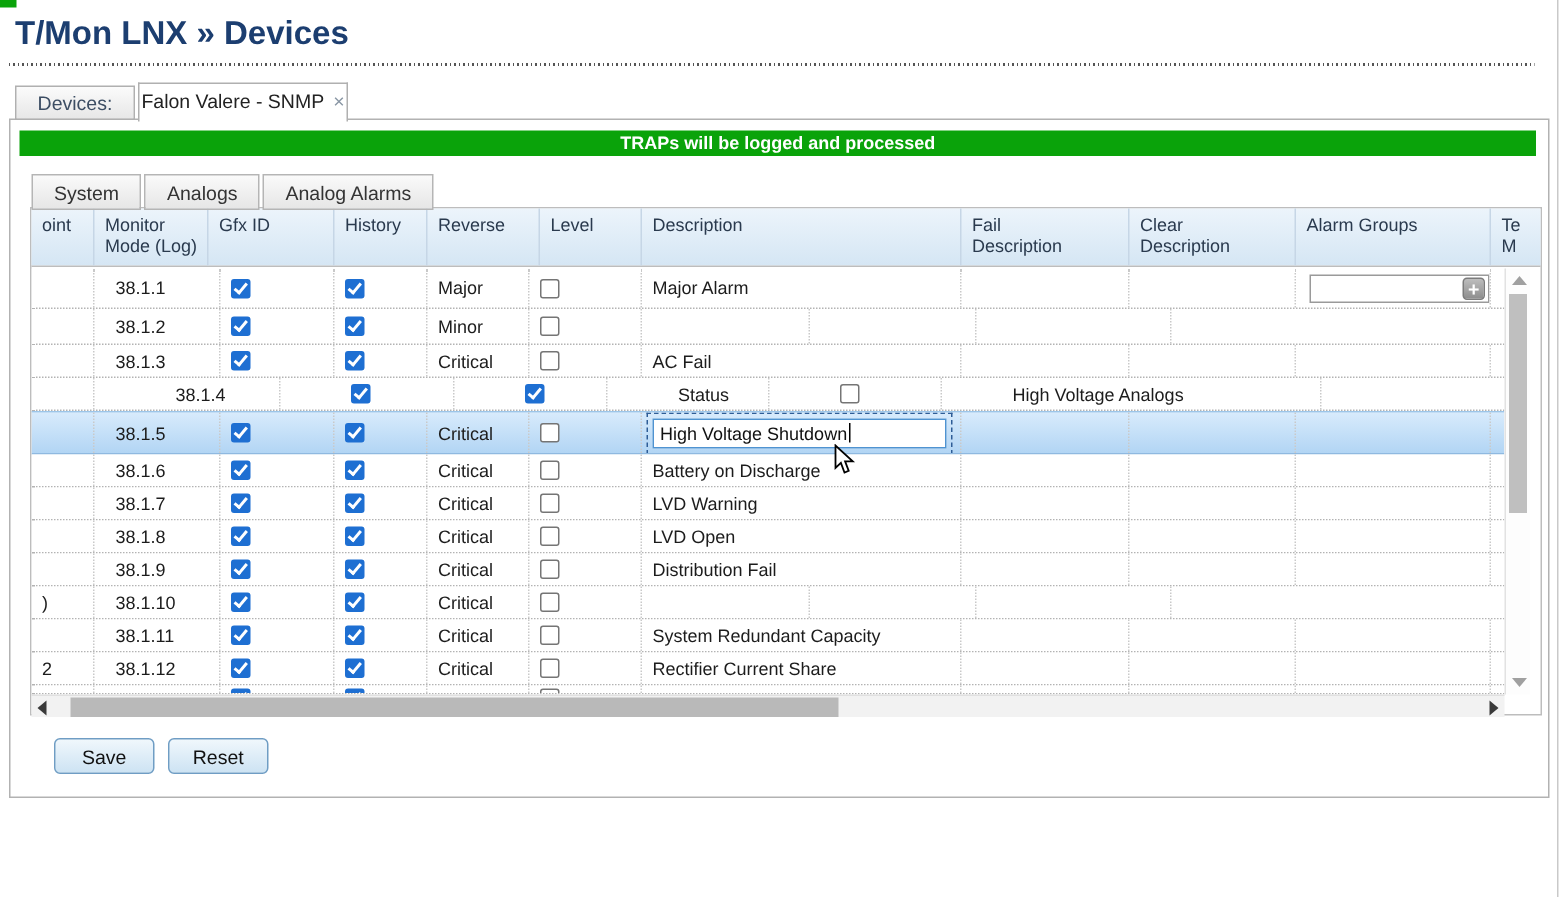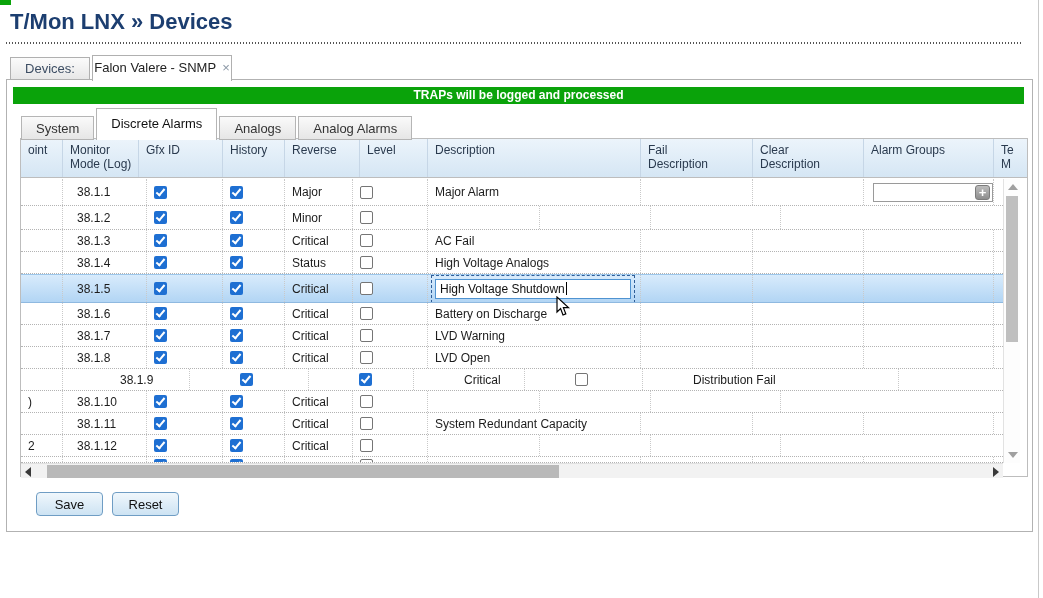--- a/index.html
+++ b/index.html
@@ -92,21 +92,20 @@
 <div class="mtab mtab-inactive">Devices:</div>
 <div class="mtab mtab-active">
   <span>Falon Valere - SNMP</span><span class="tab-close">×</span>
 </div>
 
 <div class="panel">
   <div class="banner">TRAPs will be logged and processed</div>
 
   <div class="subtabs" id="subtabs">
       <div class="stab">System</div>
-      <div class="stab active">Discrete Alarms</div>
       <div class="stab">Analogs</div>
       <div class="stab">Analog Alarms</div>
     </div>
 
   <div class="grid">
     <div class="ghead" id="ghead">
         <div class="hcell" style="width: 42px;">oint</div>
         <div class="hcell" style="width: 76px;">Monitor
 Mode (Log)</div>
         <div class="hcell" style="width: 84px;">Gfx ID</div>
@@ -173,21 +172,21 @@
           </div>
           <div class="gcell" style="width: 68px;">Critical</div>
           <div class="gcell" style="width: 75px;">
             <span class="cb un"></span>
           </div>
           <div class="gcell" style="width: 213px;">AC Fail</div>
           <div class="gcell" style="width: 112px;"></div>
           <div class="gcell" style="width: 111px;"></div>
           <div class="gcell" style="width: 130px;"></div>
         </div>
-        <div class="grow" style="height: 22px;">
+        <div class="grow" style="height: 22px; gap: 40px;">
           <div class="gcell" style="width: 42px;"></div>
           <div class="gcell pad14" style="width: 84px;">38.1.4</div>
           <div class="gcell" style="width: 76px;">
             <span class="cb checked"></span>
           </div>
           <div class="gcell" style="width: 62px;">
             <span class="cb checked"></span>
           </div>
           <div class="gcell" style="width: 68px;">Status</div>
           <div class="gcell" style="width: 75px;">
@@ -270,21 +269,21 @@
           </div>
           <div class="gcell" style="width: 68px;">Critical</div>
           <div class="gcell" style="width: 75px;">
             <span class="cb un"></span>
           </div>
           <div class="gcell" style="width: 213px;">LVD Open</div>
           <div class="gcell" style="width: 112px;"></div>
           <div class="gcell" style="width: 111px;"></div>
           <div class="gcell" style="width: 130px;"></div>
         </div>
-        <div class="grow" style="height: 22px; gap: 43px;">
+        <div class="grow" style="height: 22px;">
           <div class="gcell" style="width: 42px;"></div>
           <div class="gcell pad14" style="width: 84px;">38.1.9</div>
           <div class="gcell" style="width: 76px;">
             <span class="cb checked"></span>
           </div>
           <div class="gcell" style="width: 62px;">
             <span class="cb checked"></span>
           </div>
           <div class="gcell" style="width: 68px;">Critical</div>
           <div class="gcell" style="width: 75px;">
@@ -336,20 +335,21 @@
           <div class="gcell" style="width: 76px;">
             <span class="cb checked"></span>
           </div>
           <div class="gcell" style="width: 62px;">
             <span class="cb checked"></span>
           </div>
           <div class="gcell" style="width: 68px;">Critical</div>
           <div class="gcell" style="width: 75px;">
             <span class="cb un"></span>
           </div>
+          <div class="gcell" style="width: 213px;">Rectifier Current Share</div>
           <div class="gcell" style="width: 112px;"></div>
           <div class="gcell" style="width: 111px;"></div>
           <div class="gcell" style="width: 130px;"></div>
         </div>
         <div class="grow partial" style="height: 6px;">
           <div class="gcell" style="width: 42px;"></div>
           <div class="gcell" style="width: 84px;"></div>
           <div class="gcell" style="width: 76px;">
             <span class="cb checked"></span>
           </div>

